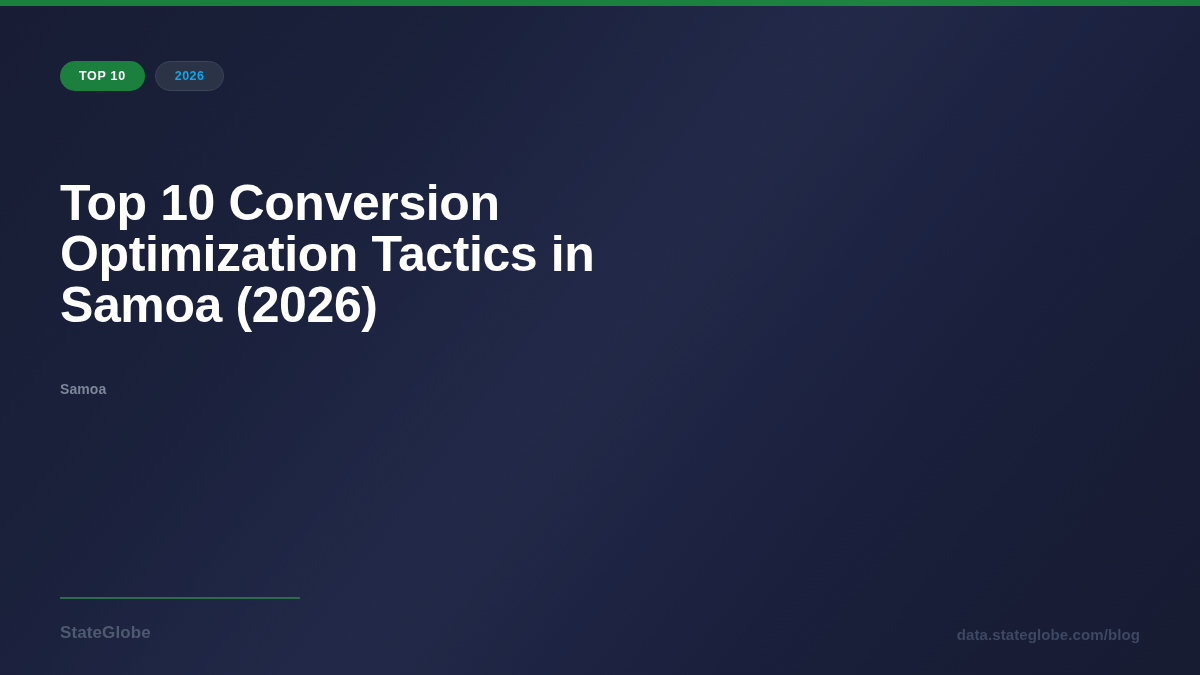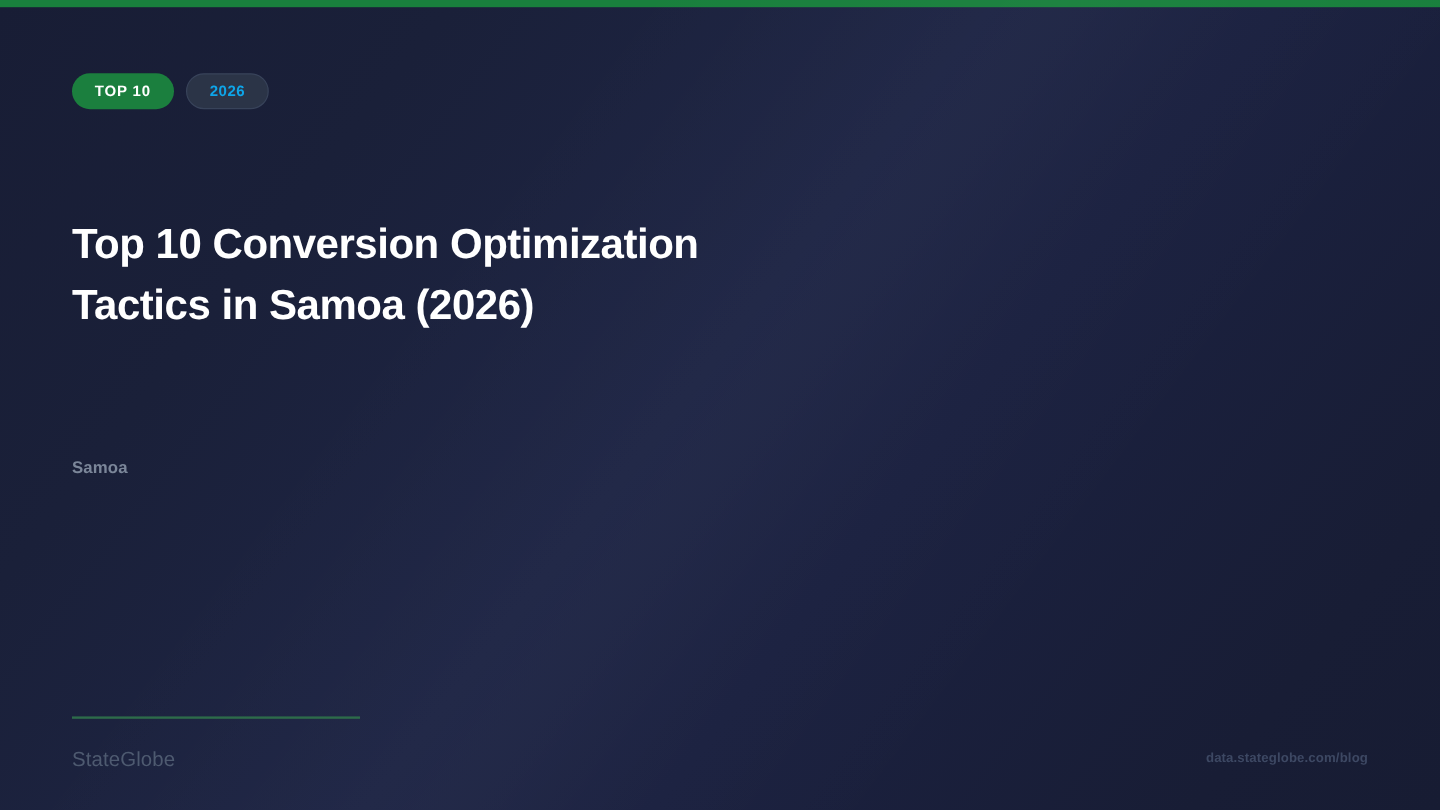--- a/index.html
+++ b/index.html
@@ -85,21 +85,21 @@
     border: 1px solid #38435a;
     letter-spacing: 0.4px;
   }
 
   .headline {
     position: absolute;
     left: 60px;
     top: 178px;
     width: 560px;
     margin: 0;
-    font-size: 35px;
+    font-size: 50px;
     line-height: 51px;
     font-weight: bold;
     color: #ffffff;
     letter-spacing: -0.4px;
   }
 
   .subtitle {
     position: absolute;
     left: 60px;
     top: 381px;
@@ -118,30 +118,30 @@
     width: 240px;
     height: 2px;
     background: #2d6b4a;
   }
 
   .footer-brand {
     position: absolute;
     left: 60px;
     top: 623px;
     font-size: 17px;
-    font-weight: normal;
+    font-weight: bold;
     color: #4e5a70;
     letter-spacing: 0.1px;
   }
 
   .footer-url {
     position: absolute;
     right: 60px;
     top: 626px;
-    font-size: 11px;
+    font-size: 15px;
     font-weight: bold;
     color: #3d4863;
     letter-spacing: 0.1px;
     text-align: right;
   }
 </style>
 </head>
 <body>
 
 <div class="card">

